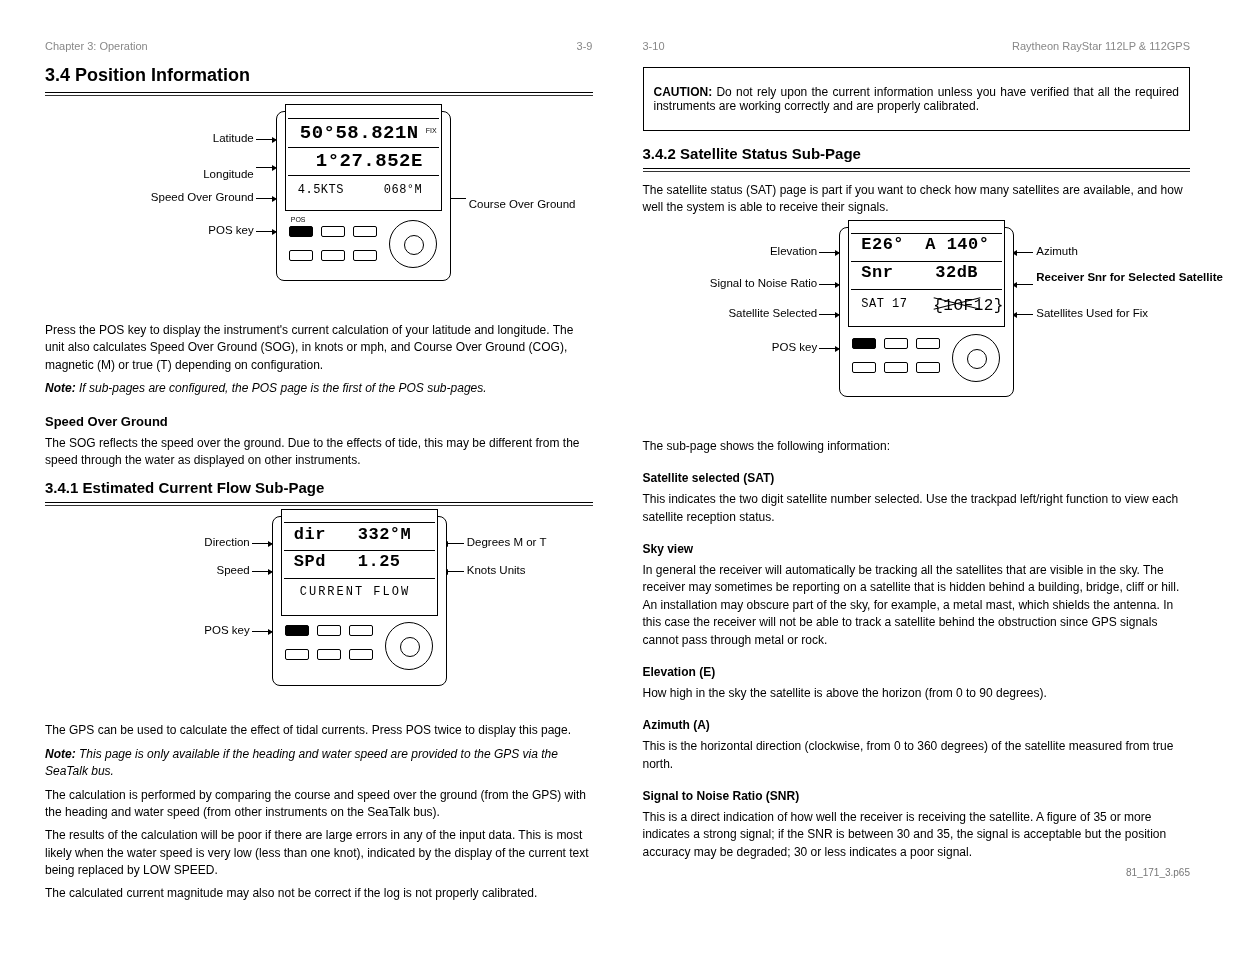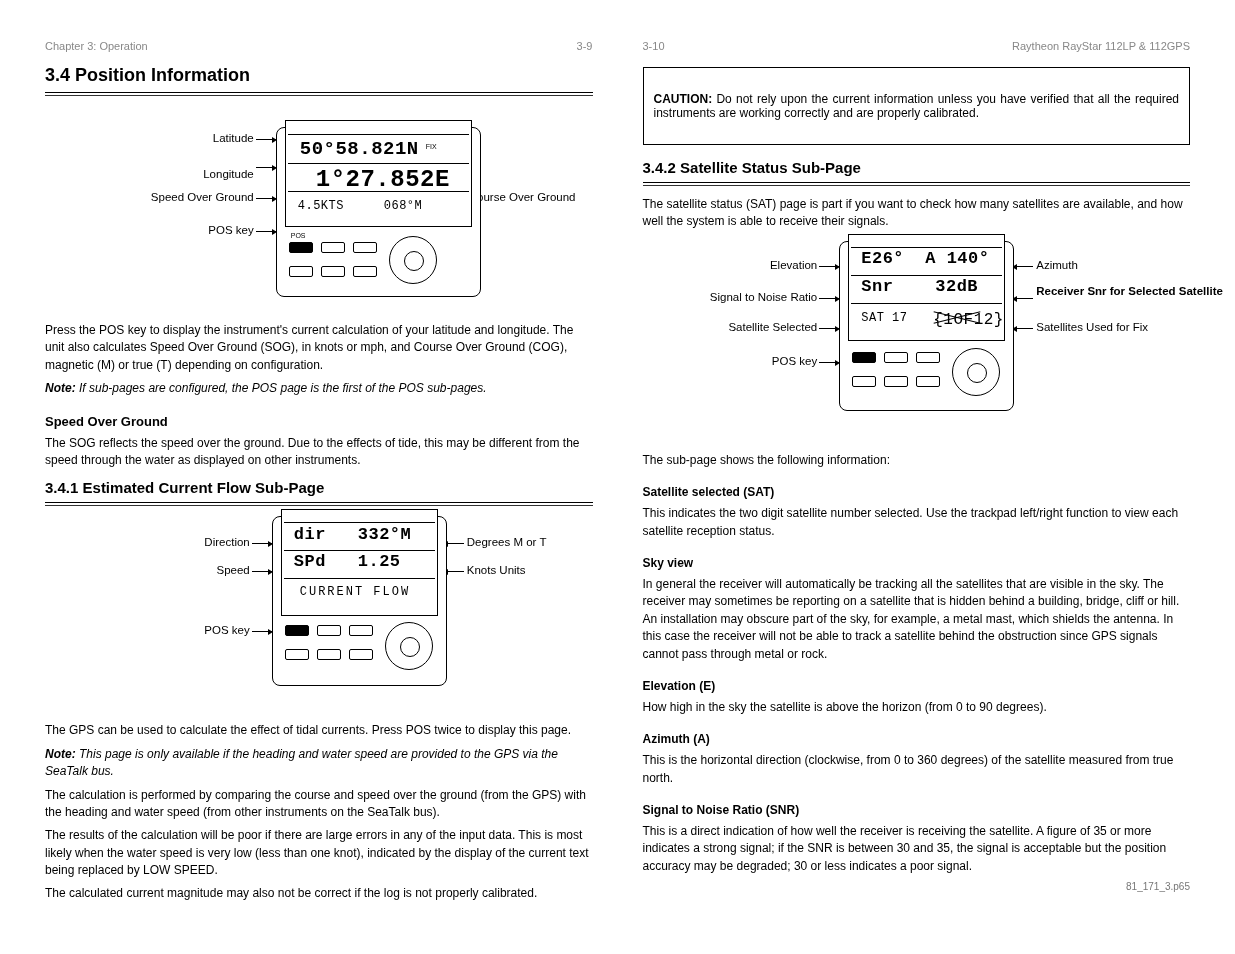--- a/index.html
+++ b/index.html
@@ -47,21 +47,21 @@
   }
   .subsubhead {
     font-size: 12px;
     font-weight: bold;
     margin: 16px 0 4px 0;
   }
   .italic { font-style: italic; }
   .bold { font-weight: bold; }
   .caution {
     border: 1.3px solid #000;
-    padding: 24px 10px;
+    padding: 17px 10px;
     text-align: justify;
     margin: 12px 0 14px 0;
   }
   
   .fig-wrap { display:flex; justify-content:center; margin:10px 0 6px 0; }
   .fig {
     position: relative;
     width: 490px;
     height: 210px;
   }
@@ -145,30 +145,30 @@
         <div class="label" style="left:116px; top:54px; text-align:right; width:64px;margin-top:8px;">Longitude</div>
         <div class="lead arrowR" style="left:182px; top:61px; width:20px;"></div>
 
         <div class="label" style="left:70px; top:85px; text-align:right; width:110px;">Speed Over Ground</div>
         <div class="lead arrowR" style="left:182px; top:92px; width:20px;"></div>
 
         <div class="label" style="left:126px; top:118px; text-align:right; width:54px;">POS key</div>
         <div class="lead arrowR" style="left:182px; top:125px; width:20px;"></div>
 
         <div class="lead arrowL" style="left:372px; top:92px; width:20px;"></div>
-        <div class="label" style="left:395px; top:85px;">Course Over Ground</div>
-
-        <div class="device" style="left:202px; top:21px; width:205px; height:170px;">
+        <div class="label" style="left:395px; top:92px;">Course Over Ground</div>
+
+        <div class="device" style="left:202px; top:5px; width:175px; height:170px;">
           <div class="screen" style="left:8px; top:-8px; right:8px; height:107px;">
             <div class="dev-row" style="top:13px;"></div>
             <div class="dev-row" style="top:42px;"></div>
             <div class="dev-row" style="top:70px;"></div>
             <span class="lcd" style="left:14px; top:17px; font-size:19px;">50°58.821N</span>
             <span class="tiny" style="left:140px; top:22px;">FIX</span>
-            <span class="lcd" style="left:30px; top:45px; font-size:24px;">1°27.852E</span>
+            <span class="lcd" style="left:30px; top:45px; font-size:19px;">1°27.852E</span>
             <span class="lcd-sm" style="left:12px; top:78px; font-size:12px;">4.5KTS</span>
             <span class="lcd-sm" style="left:98px; top:78px; font-size:12px;">068°M</span>
           </div>
           <span class="tiny" style="left:14px; top:104px;">POS</span>
           <div class="key filled" style="left:12px; top:114px;"></div>
           <div class="key" style="left:44px; top:114px;"></div>
           <div class="key" style="left:76px; top:114px;"></div>
           <div class="key" style="left:12px; top:138px;"></div>
           <div class="key" style="left:44px; top:138px;"></div>
           <div class="key" style="left:76px; top:138px;"></div>

